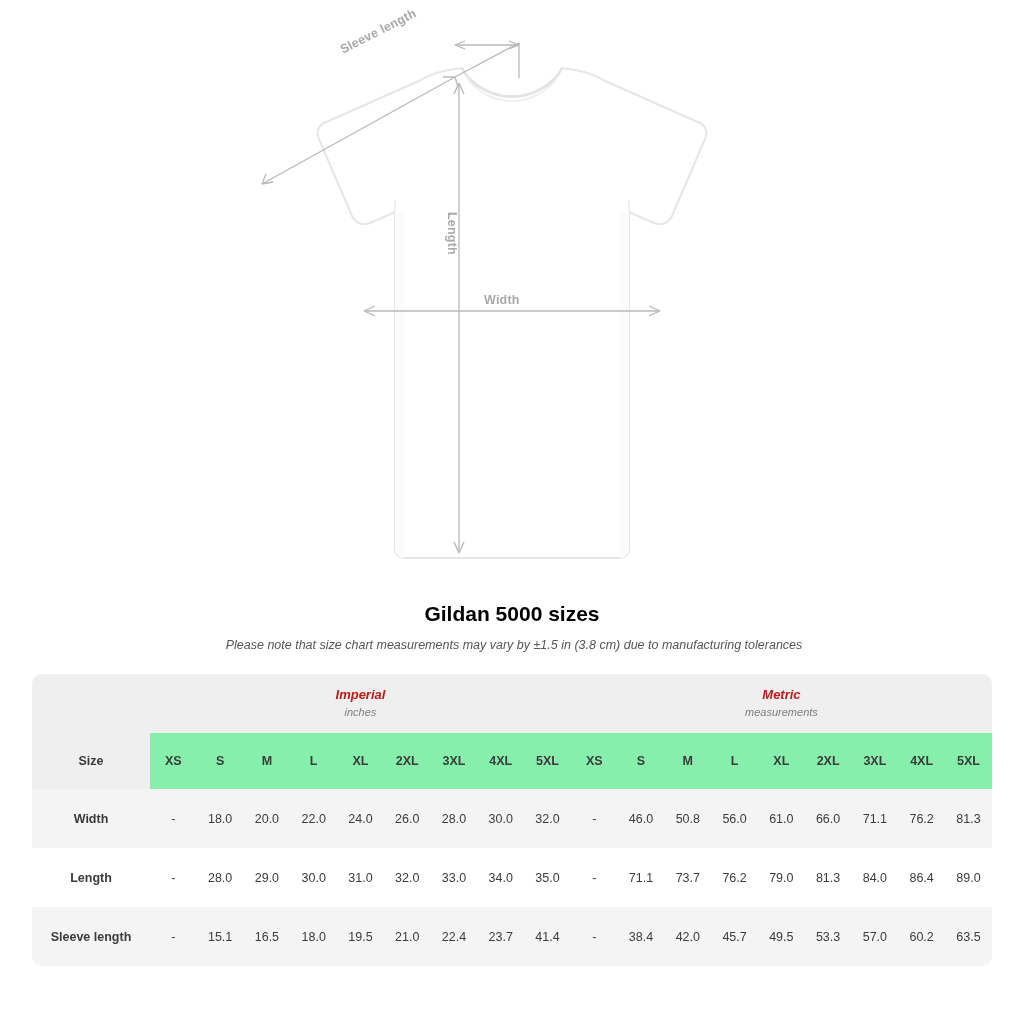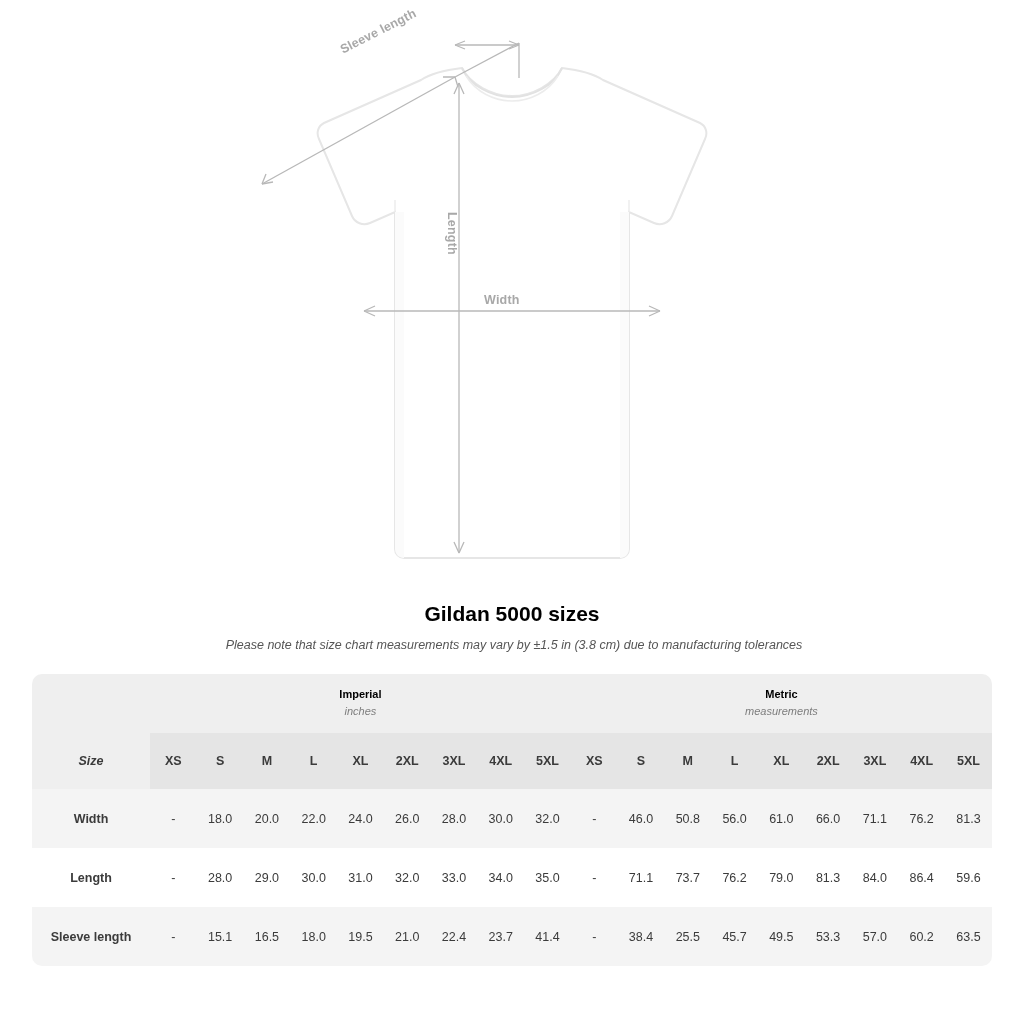--- a/index.html
+++ b/index.html
@@ -96,52 +96,52 @@
     border: none;
   }
   .unit-head {
     background: #efefef;
     height: 76px;
   }
   .unit-head-inner {
     line-height: 1.25;
   }
   .unit-name {
-    font-size: 11px;
-    font-weight: bold;
-    color: #000000;
+    font-size: 13px;
+    font-style: italic;
+    font-weight: bold;
+    color: #b91c1c;
   }
   .unit-sub {
     font-size: 11px;
     color: #7d7d7d;
     font-style: italic;
     margin-top: 3px;
   }
   .row-head {
     background: #efefef;
     font-weight: bold;
     color: #3b3b3b;
     font-size: 12.5px;
   }
   tr.band-grey td {
     background: #f4f4f4;
   }
   tr.band-white td {
     background: #ffffff;
   }
   tr.size-row td {
-    background: #e5e5e5;
+    background: #86efac;
     font-weight: bold;
     font-size: 12.5px;
     color: #3b3b3b;
     height: 56px;
   }
   tr.size-row td.row-head {
     background: #efefef;
-    font-style: italic;
   }
   .label-col { width: 118px; }
 
   
   .unit-head.left-round { border-top-left-radius: 10px; }
   .unit-head.right-round { border-top-right-radius: 10px; }
   tr.band-grey.last td:first-child { border-bottom-left-radius: 10px; }
   tr.band-grey.last td:last-child { border-bottom-right-radius: 10px; }
 </style>
 </head>
@@ -292,37 +292,37 @@
           <td>34.0</td>
           <td>35.0</td>
           <td>-</td>
           <td>71.1</td>
           <td>73.7</td>
           <td>76.2</td>
           <td>79.0</td>
           <td>81.3</td>
           <td>84.0</td>
           <td>86.4</td>
-          <td>59.6</td>
+          <td>89.0</td>
         </tr>
 
         <tr class="band-grey last">
           <td class="label-col row-head">Sleeve length</td>
           <td>-</td>
           <td>15.1</td>
           <td>16.5</td>
           <td>18.0</td>
           <td>19.5</td>
           <td>21.0</td>
           <td>22.4</td>
           <td>23.7</td>
           <td>41.4</td>
           <td>-</td>
           <td>38.4</td>
-          <td>25.5</td>
+          <td>42.0</td>
           <td>45.7</td>
           <td>49.5</td>
           <td>53.3</td>
           <td>57.0</td>
           <td>60.2</td>
           <td>63.5</td>
         </tr>
       </tbody>
     </table>
   </div>

